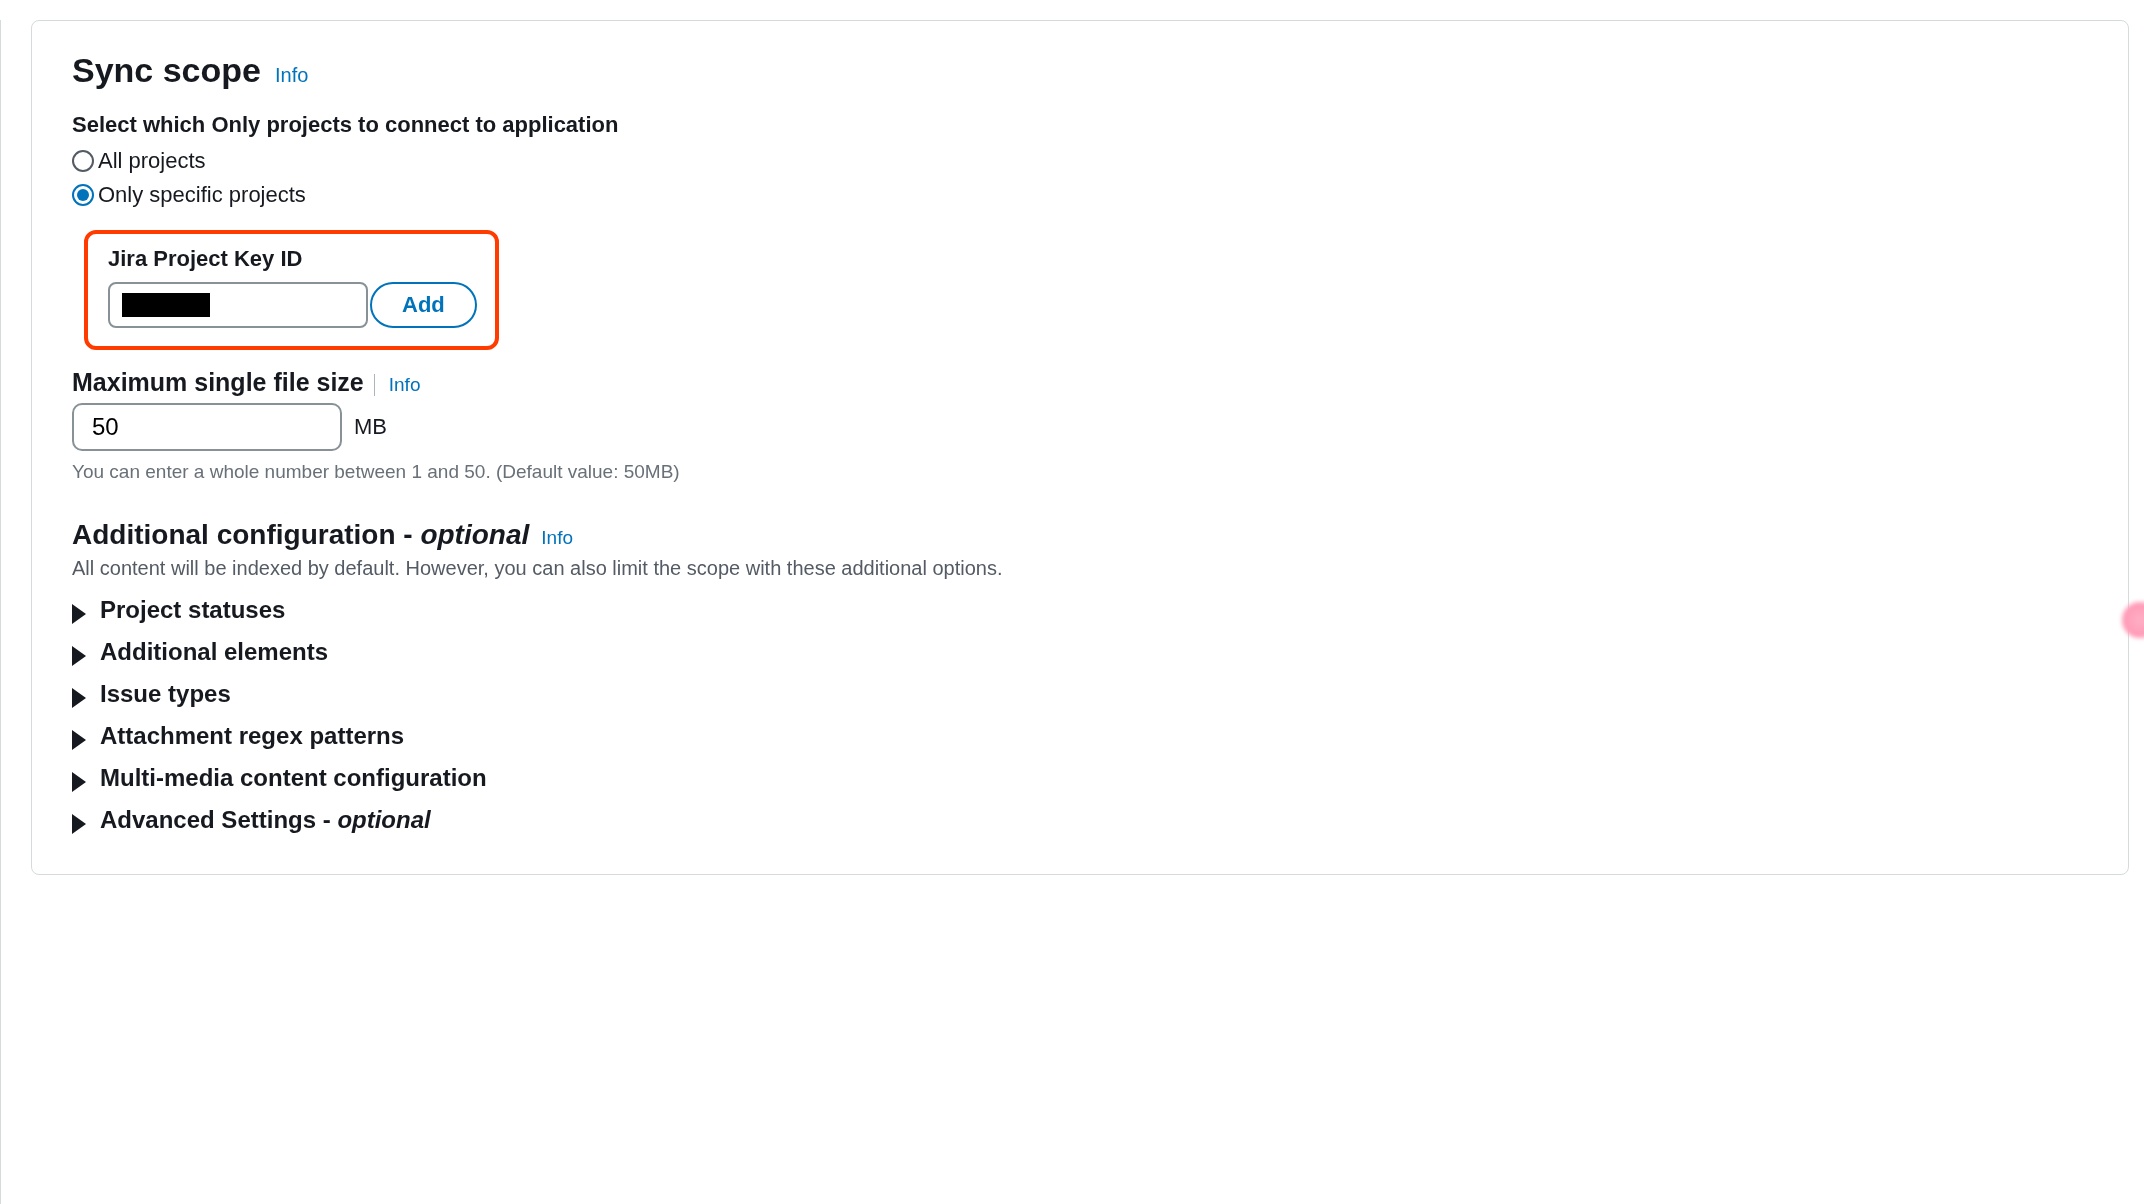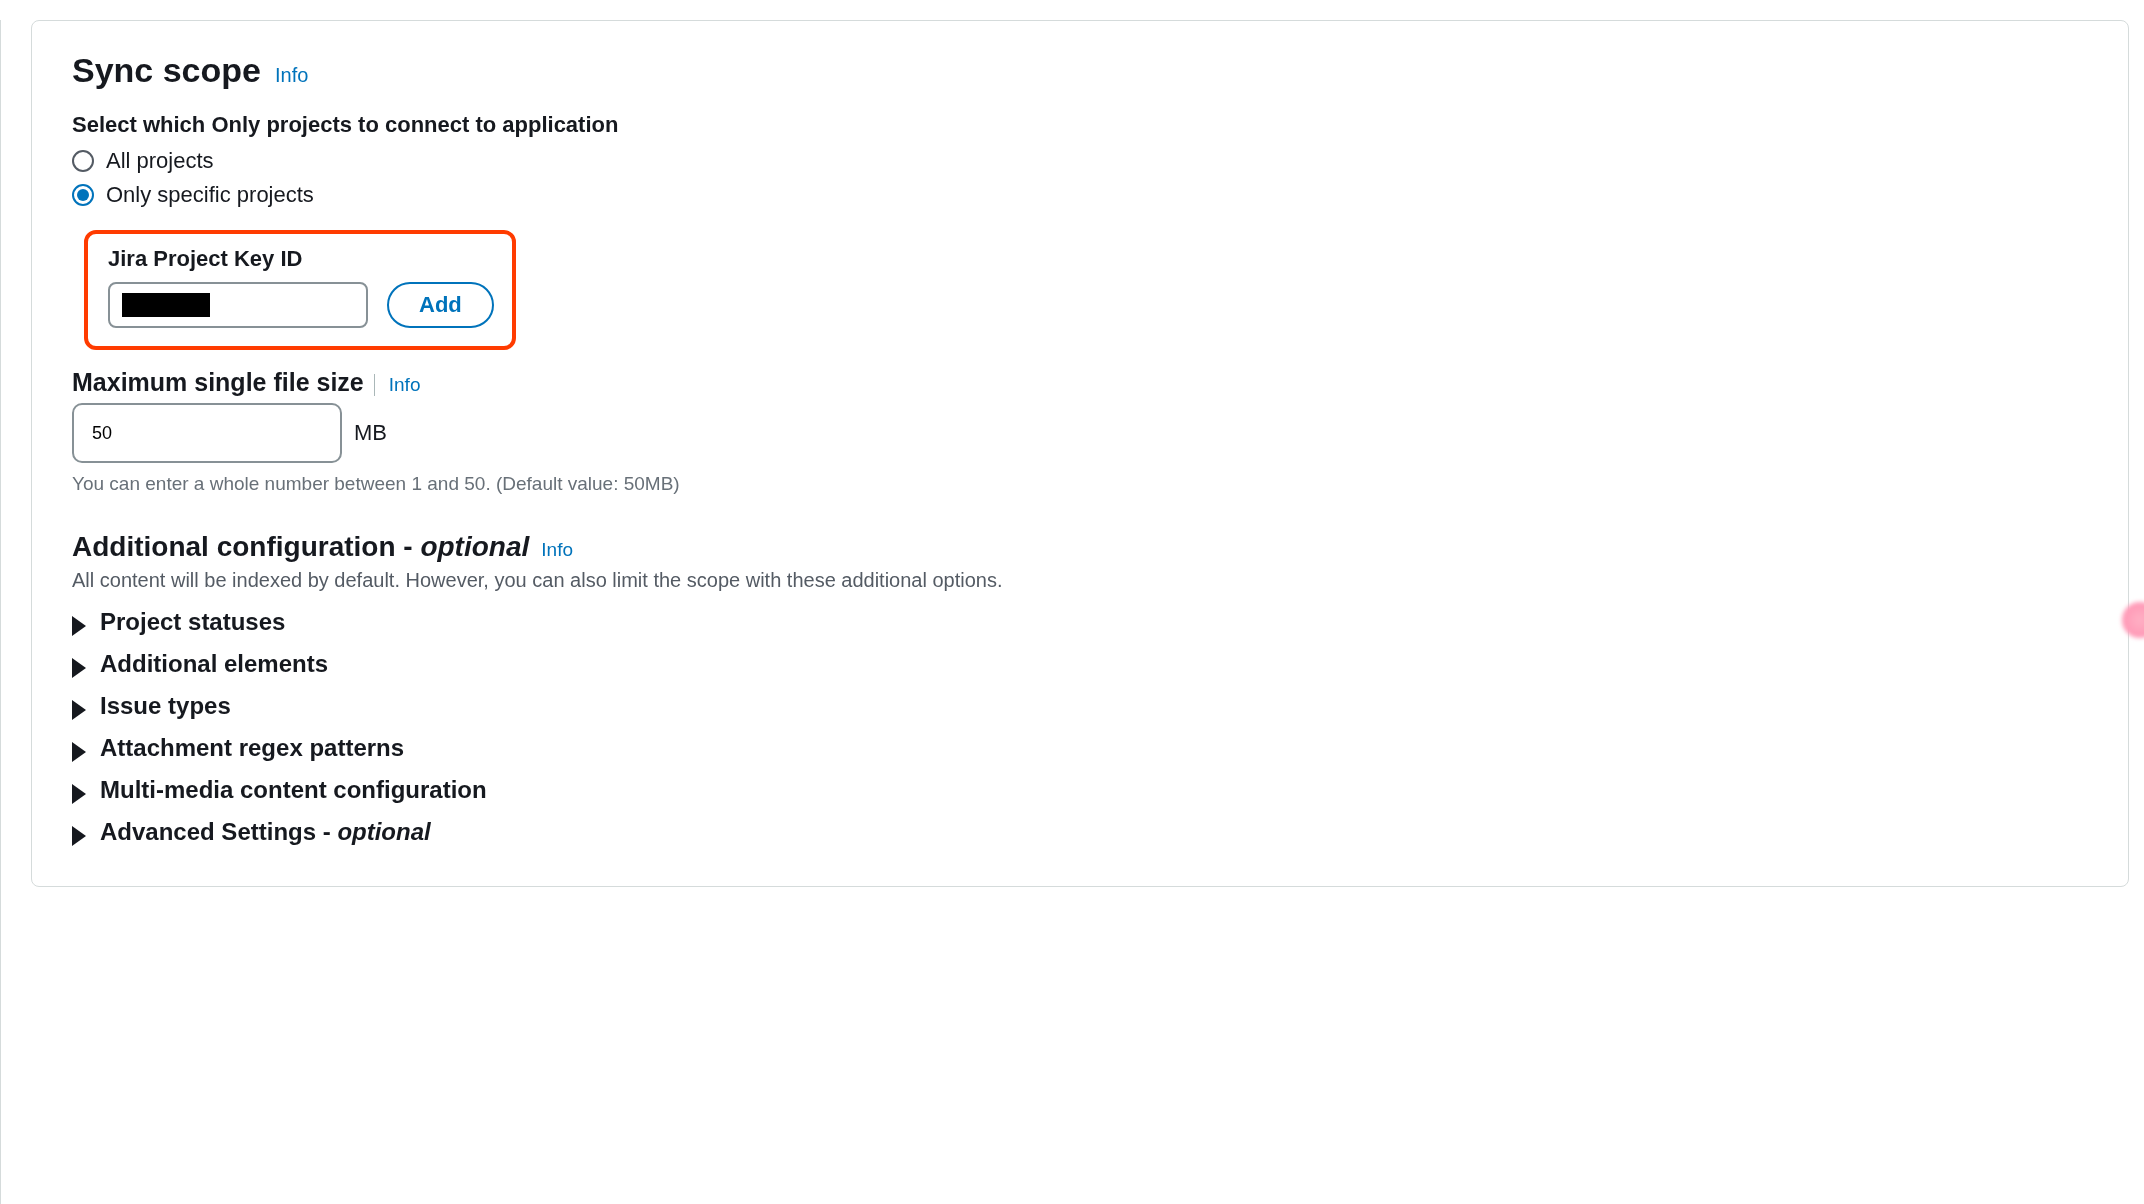--- a/index.html
+++ b/index.html
@@ -57,21 +57,21 @@
       font-weight: 700;
       color: #16191f;
       margin-bottom: 10px;
     }
     .radio-group {
       margin-bottom: 22px;
     }
     .radio-option {
       display: flex;
       align-items: center;
-      gap: 12px;
+      gap: 4px;
       font-size: 22px;
       color: #16191f;
       margin-bottom: 8px;
       cursor: pointer;
     }
     .radio-circle {
       width: 22px;
       height: 22px;
       border: 2px solid #545b64;
       border-radius: 50%;
@@ -99,21 +99,21 @@
       margin-left: 12px;
     }
     .highlight-box .field-label {
       font-size: 22px;
       font-weight: 700;
       margin-bottom: 10px;
     }
     .highlight-row {
       display: flex;
       align-items: flex-start;
-      gap: 19px;
+      gap: 2px;
     }
     .text-input {
       height: 46px;
       border: 2px solid #879196;
       border-radius: 8px;
       font-size: 20px;
       padding: 0 14px;
       background: #ffffff;
     }
     .text-input.redacted {
@@ -157,24 +157,24 @@
       line-height: 1.4;
     }
     .numeric-row {
       display: flex;
       align-items: center;
       gap: 12px;
       margin-bottom: 10px;
     }
     .numeric-input {
       width: 270px;
-      height: 60px;
+      height: 48px;
       border: 2px solid #879196;
       border-radius: 10px;
-      font-size: 18px;
+      font-size: 24px;
       padding: 0 18px;
       background: #ffffff;
     }
     .unit-label {
       font-size: 22px;
       color: #16191f;
     }
     .hint-text {
       font-size: 19px;
       color: #687078;

